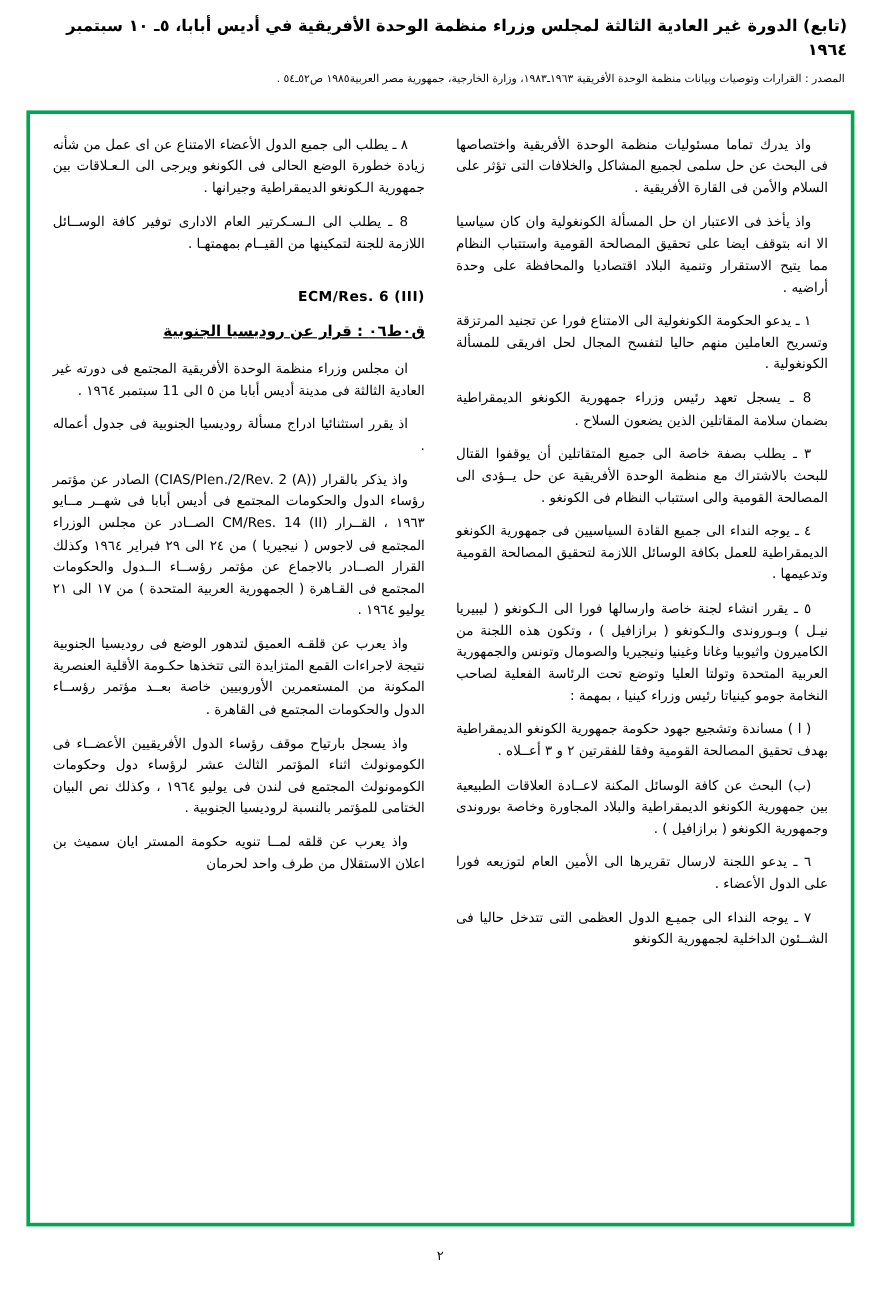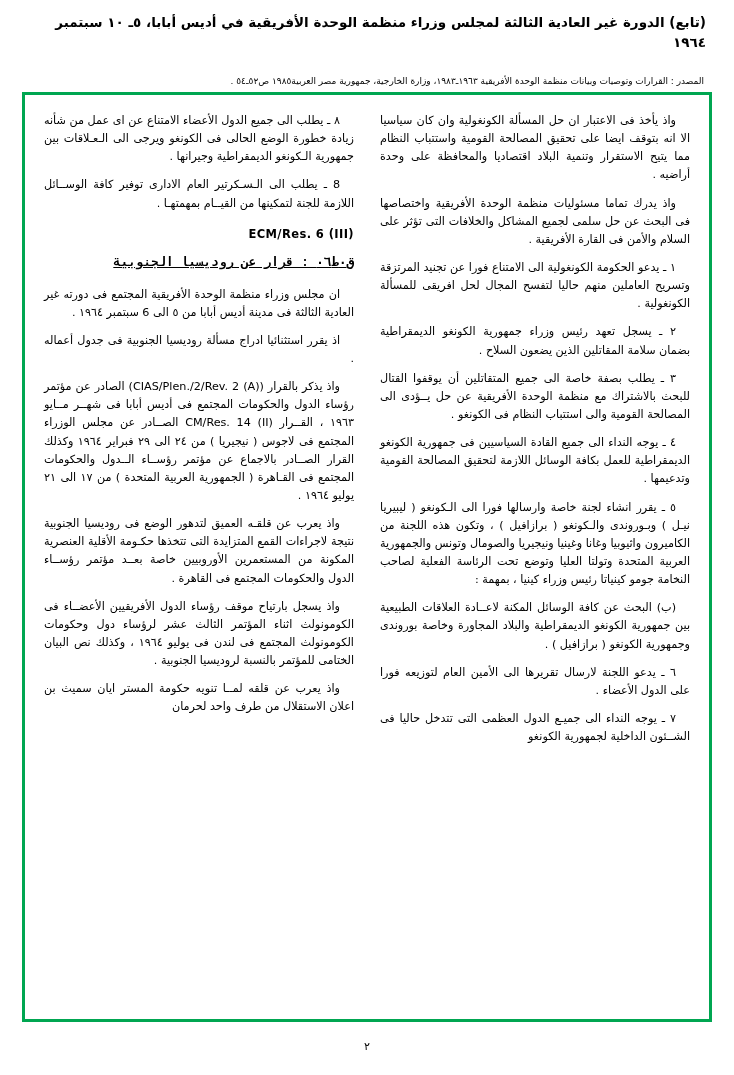--- a/index.html
+++ b/index.html
@@ -33,21 +33,21 @@
   }
   .header-title {
     font-size: 13.5px;
     font-weight: bold;
     letter-spacing: 0px;
     line-height: 1.5;
     padding: 0 28px;
   }
   .header-source {
     font-size: 9px;
-    margin-top: 22px;
+    margin-top: 7px;
     padding: 0 30px;
     line-height: 1.5;
   }
 
   
   .frame {
     position: absolute;
     top: 92px;
     left: 22px;
     width: 690px;
@@ -78,33 +78,32 @@
 
   p.para {
     margin: 0 0 10px 0;
     text-indent: 14px;
   }
   p.para.noindent {
     text-indent: 0;
   }
 
   .res-code {
-    margin: 12px 0 10px 0;
+    margin: 25px 0 10px 0;
     font-size: 11.5px;
     font-weight: bold;
     direction: ltr;
     text-align: left;
     letter-spacing: 0.4px;
   }
   .res-title {
     margin: 6px 0 12px 0;
     text-align: right;
     font-size: 12.5px;
     font-weight: bold;
-    font-family: Liberation Mono, monospace;
   }
   .underline {
     text-decoration: underline;
   }
 
   
   .page-number {
     position: absolute;
     top: 1040px;
     left: 0;
@@ -121,38 +120,39 @@
   <div class="header">
     <div class="header-title">(تابع)  الدورة غير العادية الثالثة لمجلس وزراء منظمة الوحدة الأفريقية في أديس أبابا، ٥ـ ١٠ سبتمبر ١٩٦٤</div>
     <div class="header-source">المصدر : القرارات وتوصيات وبيانات منظمة الوحدة الأفريقية ١٩٦٣ـ١٩٨٣، وزارة الخارجية، جمهورية مصر العربية١٩٨٥ ص٥٢ـ٥٤ .</div>
   </div>
 
   <div class="frame"></div>
 
   <div class="columns">
 
     <div class="col">
+      <p class="para">واذ يدرك تماما مسئوليات منظمة الوحدة الأفريقية واختصاصها فى البحث عن حل سلمى لجميع المشاكل والخلافات التى تؤثر على السلام والأمن فى القارة الأفريقية .</p>
       <p class="para">واذ يأخذ فى الاعتبار ان حل المسألة الكونغولية وان كان سياسيا الا انه بتوقف ايضا على تحقيق المصالحة القومية واستتباب النظام مما يتيح الاستقرار وتنمية البلاد اقتصاديا والمحافظة على وحدة أراضيه .</p>
-      <p class="para">واذ يدرك تماما مسئوليات منظمة الوحدة الأفريقية واختصاصها فى البحث عن حل سلمى لجميع المشاكل والخلافات التى تؤثر على السلام والأمن فى القارة الأفريقية .</p>
       <p class="para">١ ـ يدعو الحكومة الكونغولية الى الامتناع فورا عن تجنيد المرتزقة وتسريح العاملين منهم حاليا لتفسح المجال لحل افريقى للمسألة الكونغولية .</p>
-      <p class="para">٢ ـ يسجل تعهد رئيس وزراء جمهورية الكونغو الديمقراطية بضمان سلامة المقاتلين الذين يضعون السلاح .</p>
+      <p class="para">8 ـ يسجل تعهد رئيس وزراء جمهورية الكونغو الديمقراطية بضمان سلامة المقاتلين الذين يضعون السلاح .</p>
       <p class="para">٣ ـ يطلب بصفة خاصة الى جميع المتقاتلين أن يوقفوا القتال للبحث بالاشتراك مع منظمة الوحدة الأفريقية عن حل يــؤدى الى المصالحة القومية والى استتباب النظام فى الكونغو .</p>
       <p class="para">٤ ـ يوجه النداء الى جميع القادة السياسيين فى جمهورية الكونغو الديمقراطية للعمل بكافة الوسائل اللازمة لتحقيق المصالحة القومية وتدعيمها .</p>
       <p class="para">٥ ـ يقرر انشاء لجنة خاصة وارسالها فورا الى الـكونغو ( ليبيريا نيـل ) وبـوروندى والـكونغو ( برازافيل ) ، وتكون هذه اللجنة من الكاميرون واثيوبيا وغانا وغينيا ونيجيريا والصومال وتونس والجمهورية العربية المتحدة وتولتا العليا وتوضع تحت الرئاسة الفعلية لصاحب النخامة جومو كينياتا رئيس وزراء كينيا ، بمهمة :</p>
+      <p class="para">( ا ) مساندة وتشجيع جهود حكومة جمهورية الكونغو الديمقراطية بهدف تحقيق المصالحة القومية وفقا للفقرتين ٢ و ٣ أعــلاه .</p>
       <p class="para">(ب) البحث عن كافة الوسائل المكنة لاعــادة العلاقات الطبيعية بين جمهورية الكونغو الديمقراطية والبلاد المجاورة وخاصة بوروندى وجمهورية الكونغو ( برازافيل ) .</p>
       <p class="para">٦ ـ يدعو اللجنة لارسال تقريرها الى الأمين العام لتوزيعه فورا على الدول الأعضاء .</p>
       <p class="para">٧ ـ يوجه النداء الى جميـع الدول العظمى التى تتدخل حاليا فى الشــئون الداخلية لجمهورية الكونغو</p>
     </div>
 
     <div class="col">
       <p class="para">٨ ـ يطلب الى جميع الدول الأعضاء الامتناع عن اى عمل من شأنه زيادة خطورة الوضع الحالى فى الكونغو ويرجى الى الـعـلاقات بين جمهورية الـكونغو الديمقراطية وجيرانها .</p>
       <p class="para">8 ـ يطلب الى الـسـكرتير العام الادارى توفير كافة الوســائل اللازمة للجنة لتمكينها من القيــام بمهمتهـا .</p>
       <div class="res-code">ECM/Res. 6 (III)</div>
       <div class="res-title underline">ق٠ط٠٦ : قرار عن روديسيا الجنوبية</div>
-      <p class="para">ان مجلس وزراء منظمة الوحدة الأفريقية المجتمع فى دورته غير العادية الثالثة فى مدينة أديس أبابا من ٥ الى 6 سبتمبر ١٩٦٤ .</p>
+      <p class="para">ان مجلس وزراء منظمة الوحدة الأفريقية المجتمع فى دورته غير العادية الثالثة فى مدينة أديس أبابا من ٥ الى 11 سبتمبر ١٩٦٤ .</p>
       <p class="para">اذ يقرر استثنائيا ادراج مسألة روديسيا الجنوبية فى جدول أعماله .</p>
       <p class="para">واذ يذكر بالقرار (CIAS/Plen./2/Rev. 2 (A)) الصادر عن مؤتمر رؤساء الدول والحكومات المجتمع فى أديس أبابا فى شهــر مــايو ١٩٦٣ ، القــرار CM/Res. 14 (II)    الصــادر عن مجلس الوزراء المجتمع فى لاجوس ( نيجيريا ) من ٢٤ الى ٢٩ فبراير ١٩٦٤ وكذلك القرار الصــادر بالاجماع عن مؤتمر رؤســاء الــدول والحكومات المجتمع فى القـاهرة ( الجمهورية العربية المتحدة ) من ١٧ الى ٢١ يوليو ١٩٦٤ .</p>
       <p class="para">واذ يعرب عن قلقـه العميق لتدهور الوضع فى روديسيا الجنوبية نتيجة لاجراءات القمع المتزايدة التى تتخذها حكـومة الأقلية العنصرية المكونة من المستعمرين الأوروبيين خاصة بعــد مؤتمر رؤســاء الدول والحكومات المجتمع فى القاهرة .</p>
       <p class="para">واذ يسجل بارتياح موقف رؤساء الدول الأفريقيين الأعضــاء فى الكومونولث اثناء المؤتمر الثالث عشر لرؤساء دول وحكومات الكومونولث المجتمع فى لندن فى يوليو ١٩٦٤ ، وكذلك نص البيان الختامى للمؤتمر بالنسبة لروديسيا الجنوبية .</p>
       <p class="para">واذ يعرب عن قلقه لمــا تنويه حكومة المستر ايان سميث بن اعلان الاستقلال من طرف واحد لحرمان</p>
     </div>
 
   </div>
 
   <div class="page-number">٢</div>

